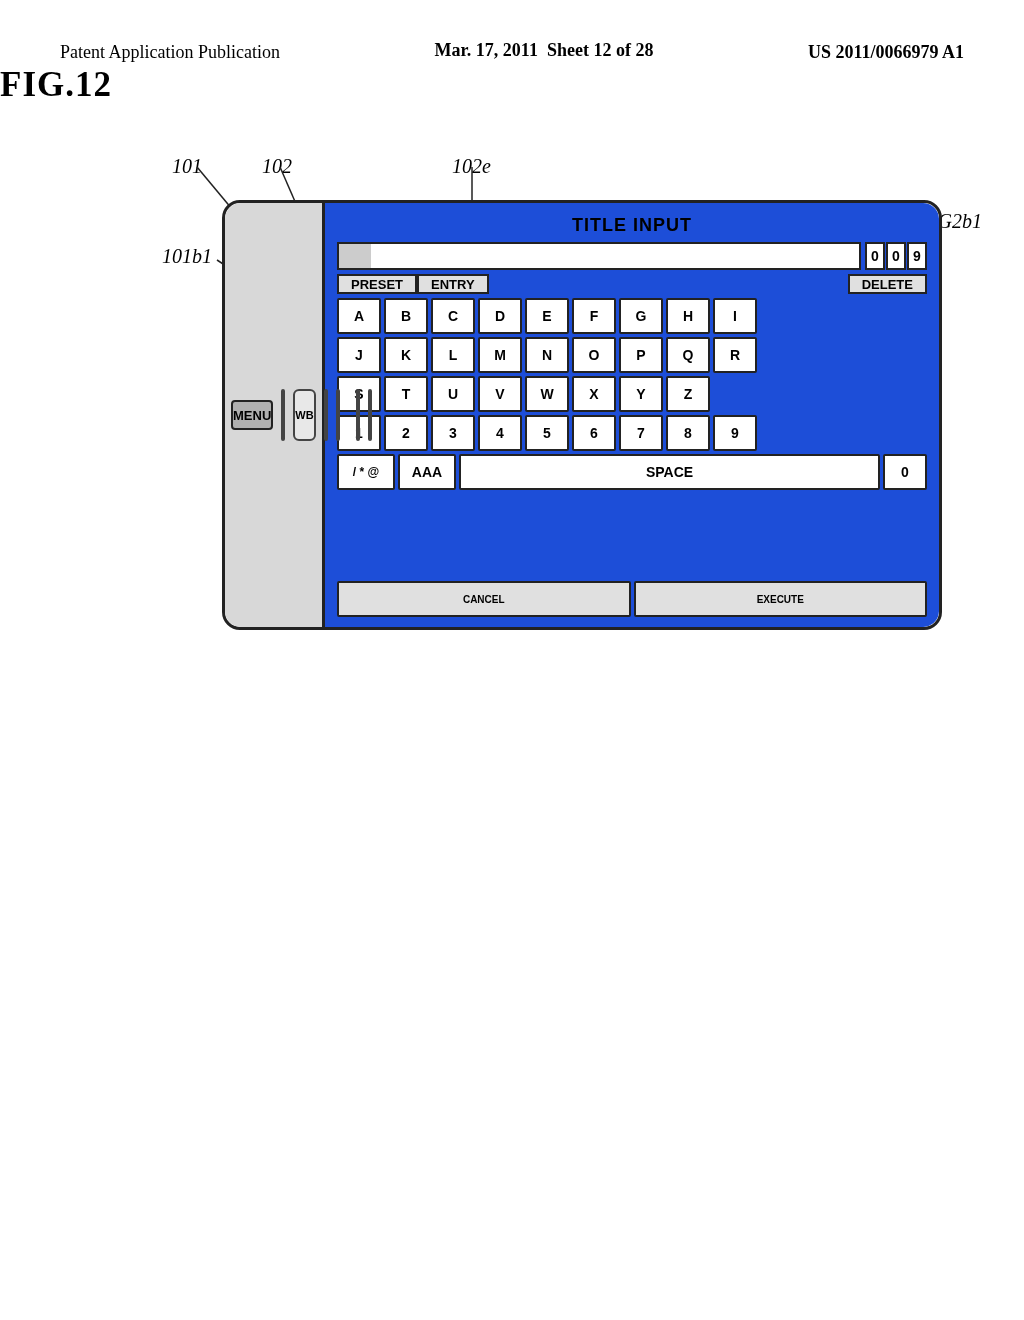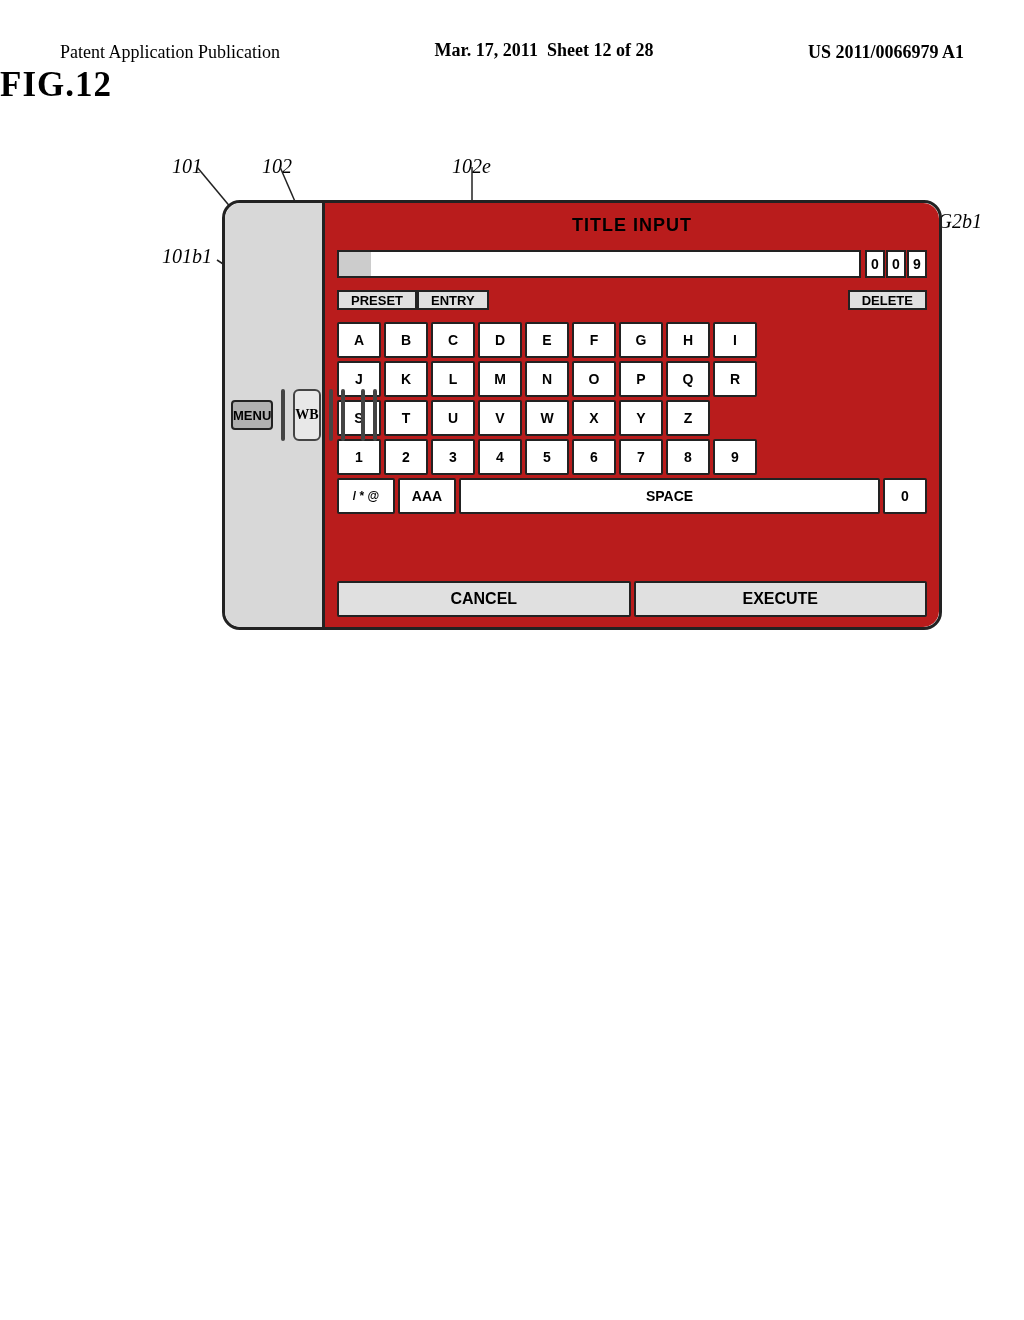--- a/index.html
+++ b/index.html
@@ -173,22 +173,22 @@
       font-weight: bold;
       font-family: 'Times New Roman', serif;
     }
 
     
     .main-panel {
       flex: 1;
       display: flex;
       flex-direction: column;
       padding: 10px 12px;
-      gap: 12px;
-      background: #b91c1c;
+      gap: 4px;
+      background: #1d4ed8;
       border-radius: 0 16px 16px 0;
     }
 
     
     .title-bar {
       display: flex;
       align-items: center;
       justify-content: center;
       font-size: 18px;
       font-weight: bold;
@@ -316,21 +316,21 @@
     }
 
     .bottom-btn {
       flex: 1;
       height: 36px;
       border: 2.5px solid #222;
       background: #e0e0e0;
       display: flex;
       align-items: center;
       justify-content: center;
-      font-size: 16px;
+      font-size: 10px;
       font-weight: bold;
       font-family: Arial, sans-serif;
       cursor: pointer;
       border-radius: 2px;
     }
 
   </style>
 </head>
 <body>
 
@@ -378,21 +378,21 @@
       <div class="menu-btn">MENU</div>
 
       <div class="sidebar-icon dotted">
         <svg width="36" height="36" viewBox="0 0 36 36">
           <polygon points="18,4 32,18 18,32 4,18" fill="none" stroke="#333" stroke-width="2"></polygon>
           <circle cx="18" cy="18" r="5" fill="none" stroke="#333" stroke-width="1.5"></circle>
         </svg>
       </div>
 
       <div class="sidebar-icon-wide">
-        <span style="font-size:14px; font-weight:bold; font-family:Liberation Serif, serif;">WB</span>
+        <span style="font-size:11px; font-weight:bold; font-family:Liberation Sans, sans-serif;">WB</span>
       </div>
 
       <div class="sidebar-icon dotted">
         <svg width="38" height="30" viewBox="0 0 38 30">
           <rect x="2" y="8" width="34" height="20" rx="2" fill="none" stroke="#333" stroke-width="2"></rect>
           <circle cx="19" cy="18" r="6" fill="none" stroke="#333" stroke-width="2"></circle>
           <rect x="12" y="4" width="8" height="5" rx="1" fill="none" stroke="#333" stroke-width="1.5"></rect>
         </svg>
       </div>
 

